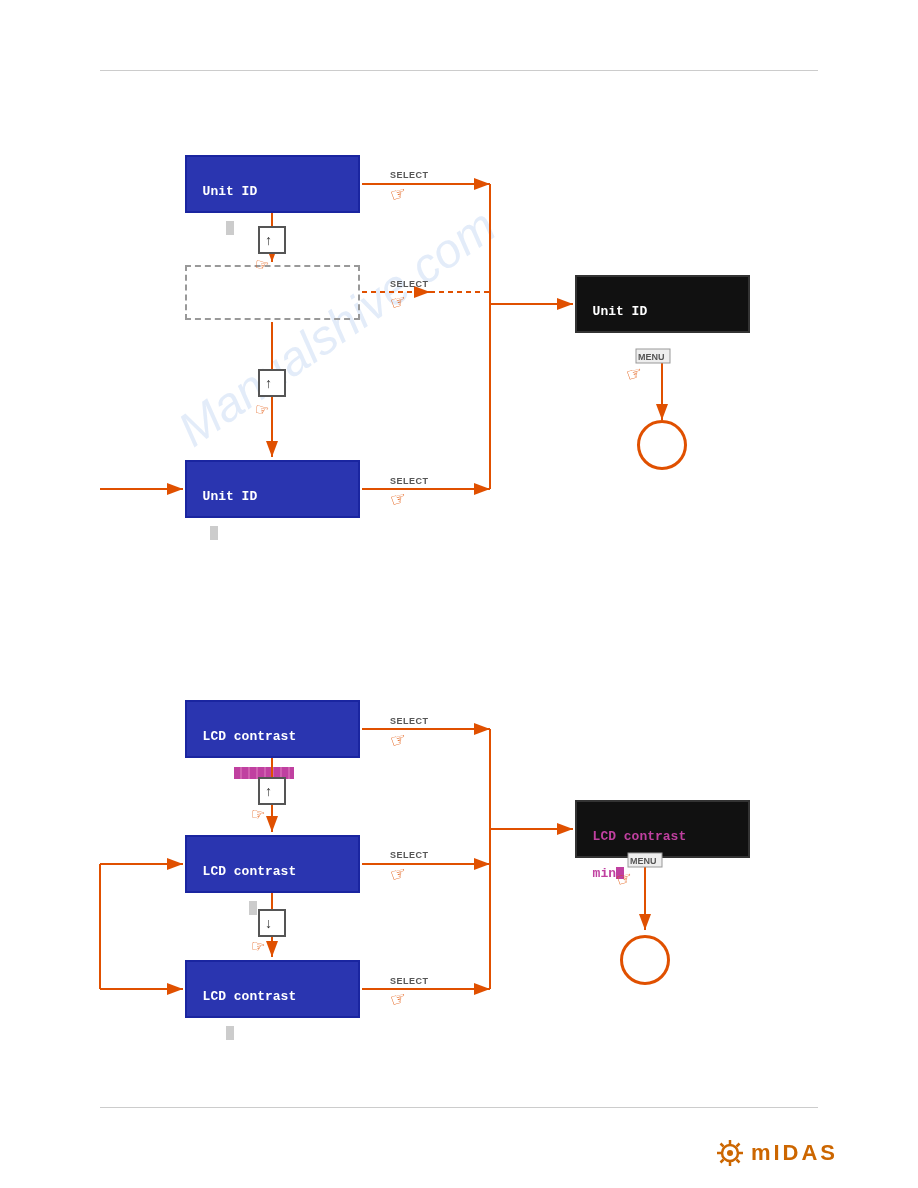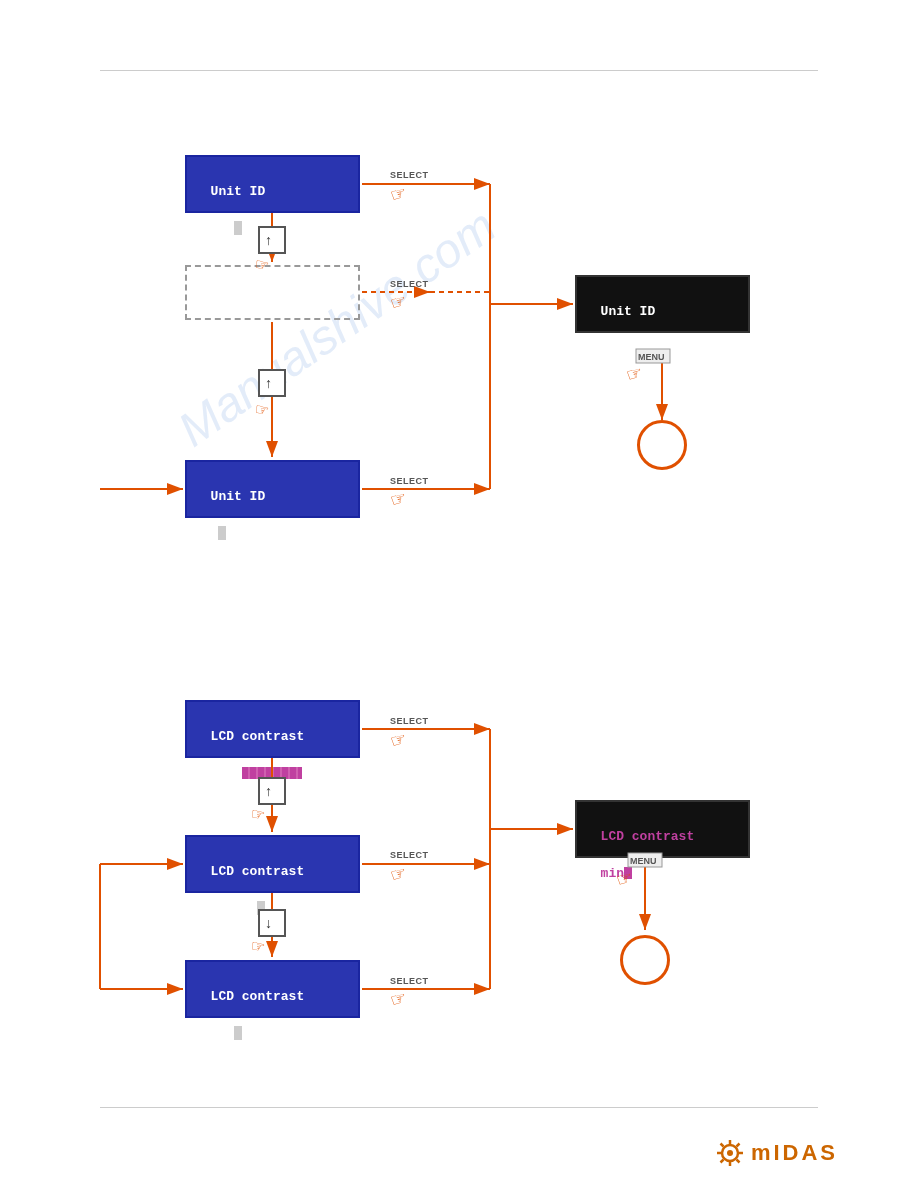--- a/index.html
+++ b/index.html
@@ -33,21 +33,21 @@
     }
 
     
     .lcd-screen {
       position: absolute;
       background: #2a35b0;
       color: #fff;
       font-family: 'Courier New', monospace;
       font-size: 13px;
       font-weight: bold;
-      padding: 8px 8px;
+      padding: 8px 0;
       border: 2px solid #1a25a0;
       line-height: 1.4;
       white-space: pre;
     }
 
     .lcd-screen.black-bg {
       background: #111;
       border: 2px solid #333;
     }
 

